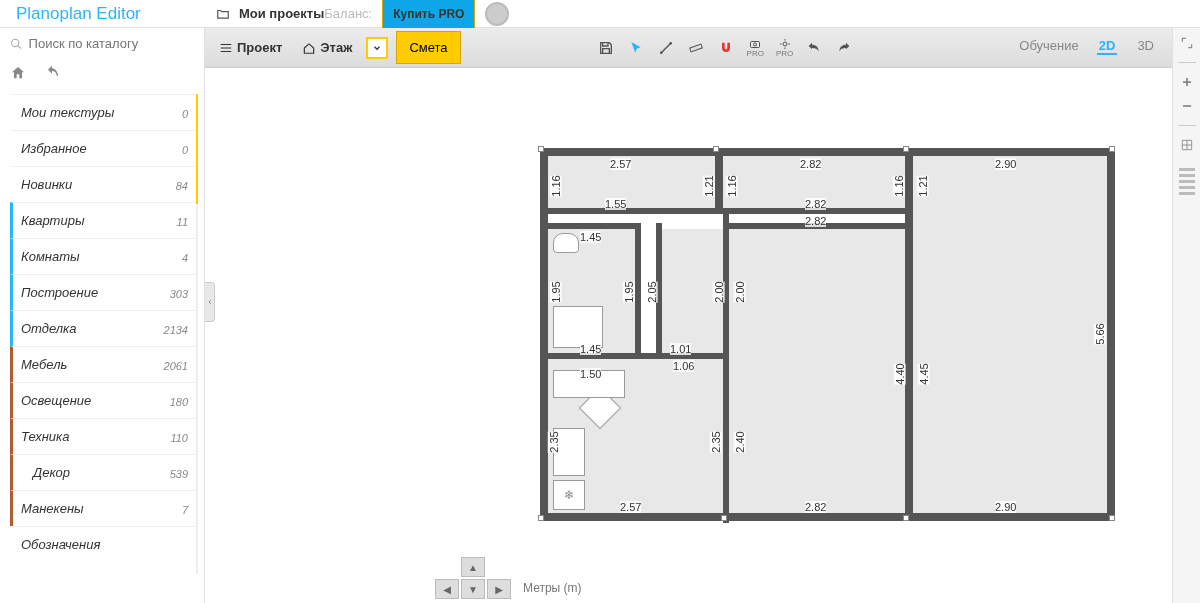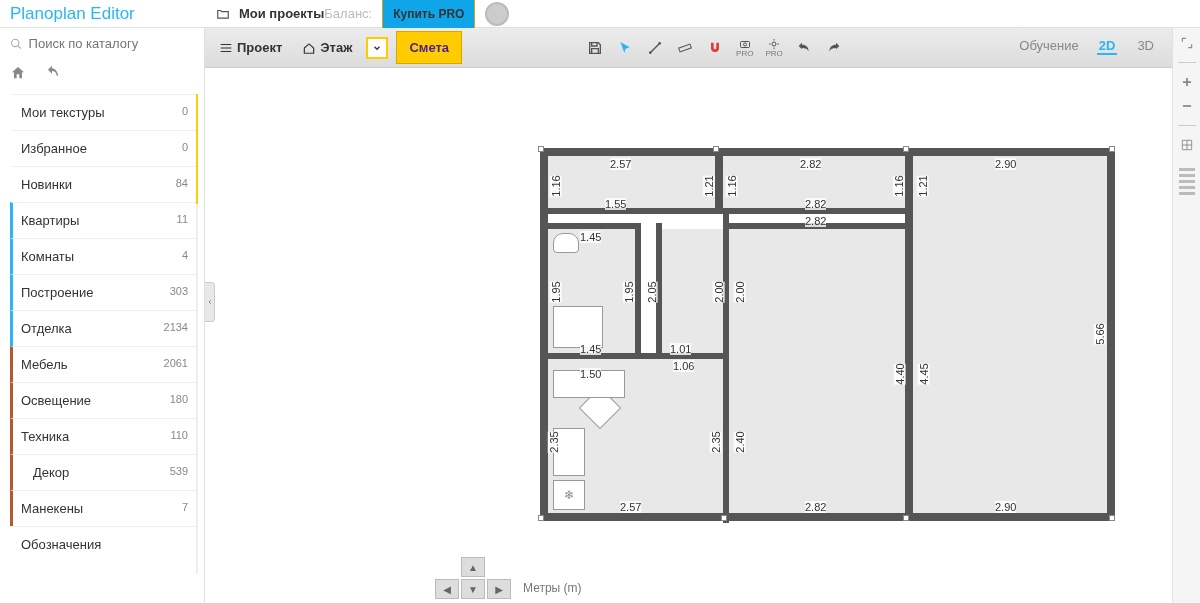--- a/index.html
+++ b/index.html
@@ -13,57 +13,57 @@
   background: #fff;
   position: relative;
 }
 .topbar {
   display: flex;
   align-items: center;
   height: 28px;
   background: #fff;
   border-bottom: 1px solid #e0e0e0;
 }
-.logo-title { color: #29b6f6; font-size: 17px; font-weight: 400; padding: 0 10px; width: 205px; }
+.logo-title { color: #29b6f6; font-size: 17px; font-weight: 400; padding: 0 16px; width: 205px; }
 .top-left { display: flex; align-items: center; gap: 8px; padding-left: 10px; }
 .top-left svg { width: 16px; height: 14px; }
 .top-center { flex: 1; text-align: center; color: #888; }
 .top-right { display: flex; align-items: center; gap: 10px; padding-right: 6px; }
 .balance { color: #bbb; font-size: 13px; }
 .buy-pro { background: #0ea5e9; border: 1px solid #d4a800; color:#333; font-size: 12px; padding: 16px 10px; cursor: pointer; font-weight:bold;}
 .avatar { width: 24px; height: 24px; border-radius: 50%; background: #ccc; border: 2px solid #bbb; }
 
 .main { display: flex; height: 575px; }
 
 .sidebar { width: 205px; border-right: 1px solid #e0e0e0; display:flex; flex-direction:column;}
 .search-row { display: flex; align-items: center; padding: 8px 10px; gap: 6px; color:#aaa;}
 .search-row input { border: none; outline: none; font-size: 13px; width: 100%; color:#aaa;}
 .nav-row { display:flex; gap: 18px; padding: 6px 10px 10px 10px; color:#888;}
 .nav-row svg{width:16px;height:16px;fill:#888;}
 .cat-list { margin: 0 6px 0 10px; height:480px; overflow:hidden; position:relative;}
 .cat-item {
-  display:flex; justify-content:space-between; align-items:flex-start;
+  display:flex; justify-content:space-between; align-items:flex-end;
   padding: 10px 10px 10px 8px; border-top: 1px solid #eee; font-size:13px;
-  border-left: 3px solid transparent; cursor:pointer;
+  border-left: 3px solid transparent; cursor:pointer;font-style:italic;
 }
 .cat-item .cnt{color:#888;font-size:11px;}
 .cat-scroll { position:absolute; right:-4px; top:0; width:6px; height:100%; background:#eee;}
 .cat-thumb { position:absolute; right:-4px; top:0; width:6px; height:110px; background:#ffcc00;}
 
 .workspace { flex:1; display:flex; flex-direction:column; position:relative;}
 .toolbar {
   height: 40px; background: linear-gradient(#ececec,#dcdcdc); border-bottom:1px solid #ccc;
-  display:flex; align-items:center; padding:0 8px; gap:4px;
+  display:flex; align-items:center; padding:0 8px; gap:16px;
 }
 .tb-part{display:flex;align-items:center;gap:8px;}
 .tb-btn{display:flex;align-items:center;gap:4px;padding:4px 6px;color:#333;font-weight:bold;font-size:13px;cursor:pointer;}
 .tb-btn svg{width:14px;height:14px;}
 .floor-sel{border:2px solid #ffcc00; width:22px;height:22px;display:flex;align-items:center;justify-content:center;background:#fff;}
 .floor-sel svg{width:10px;height:10px;}
-.estimate-btn{background:#ffcc00;border:1px solid #d4a800;padding:8px 12px;font-weight:bold;font-size:13px;color:#4c1d95;cursor:pointer;}
+.estimate-btn{background:#ffcc00;border:1px solid #d4a800;padding:8px 12px;font-weight:normal;font-size:13px;color:#000000;cursor:pointer;}
 .tool-icons{display:flex;gap:12px;align-items:center;margin-left:120px;}
 .tool-icons .ti{width:18px;height:18px;display:flex;align-items:center;justify-content:center;color:#555;cursor:pointer;}
 .tool-icons .ti.active{color:#29b6f6;}
 .tool-icons .ti svg{width:16px;height:16px;fill:currentColor;}
 .tool-icons .lbl{font-size:8px;color:#777;text-align:center;line-height:1;}
 .toolbar-right{margin-left:auto;display:flex;align-items:flex-start;gap:18px;color:#888;font-size:13px;}
 .vmode{cursor:pointer;padding:0 2px;}
 .vmode.active{color:#29b6f6;font-weight:bold;border-bottom:2px solid #29b6f6;}
 
 .canvas{flex:1;background:#fff;position:relative;overflow:hidden;}

